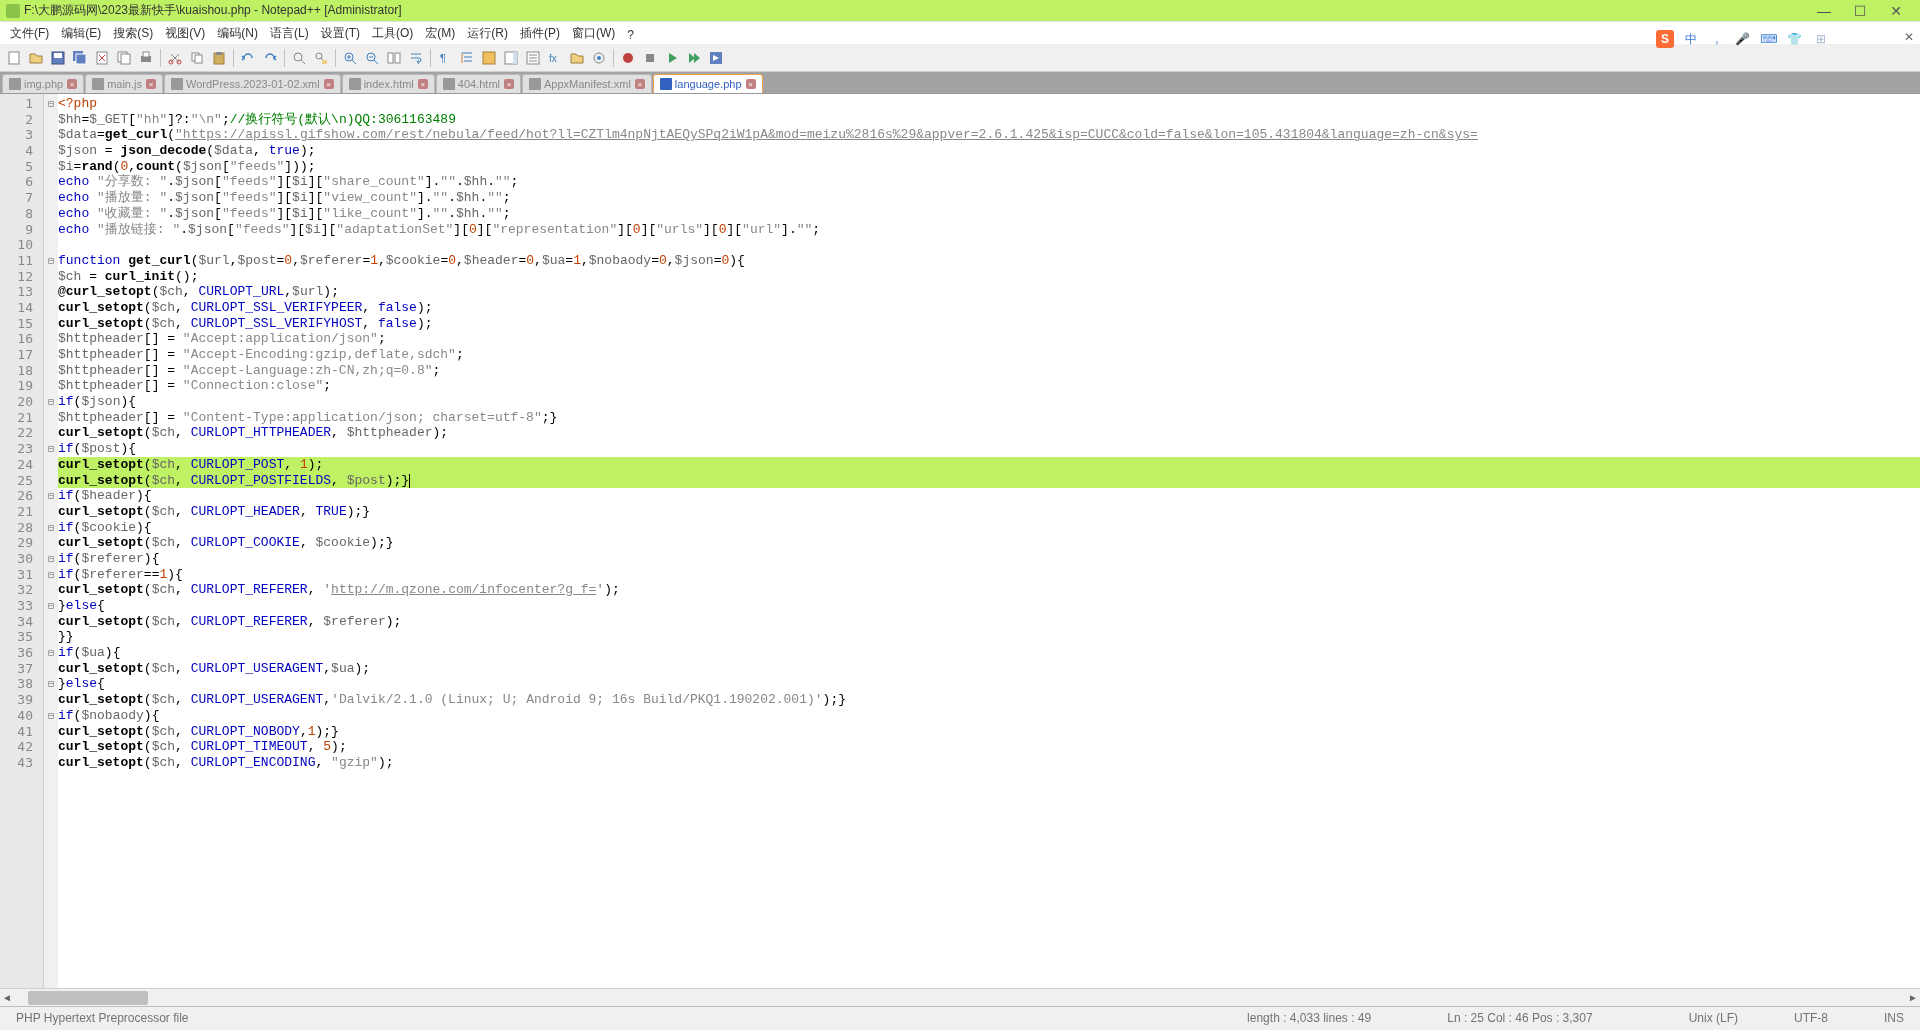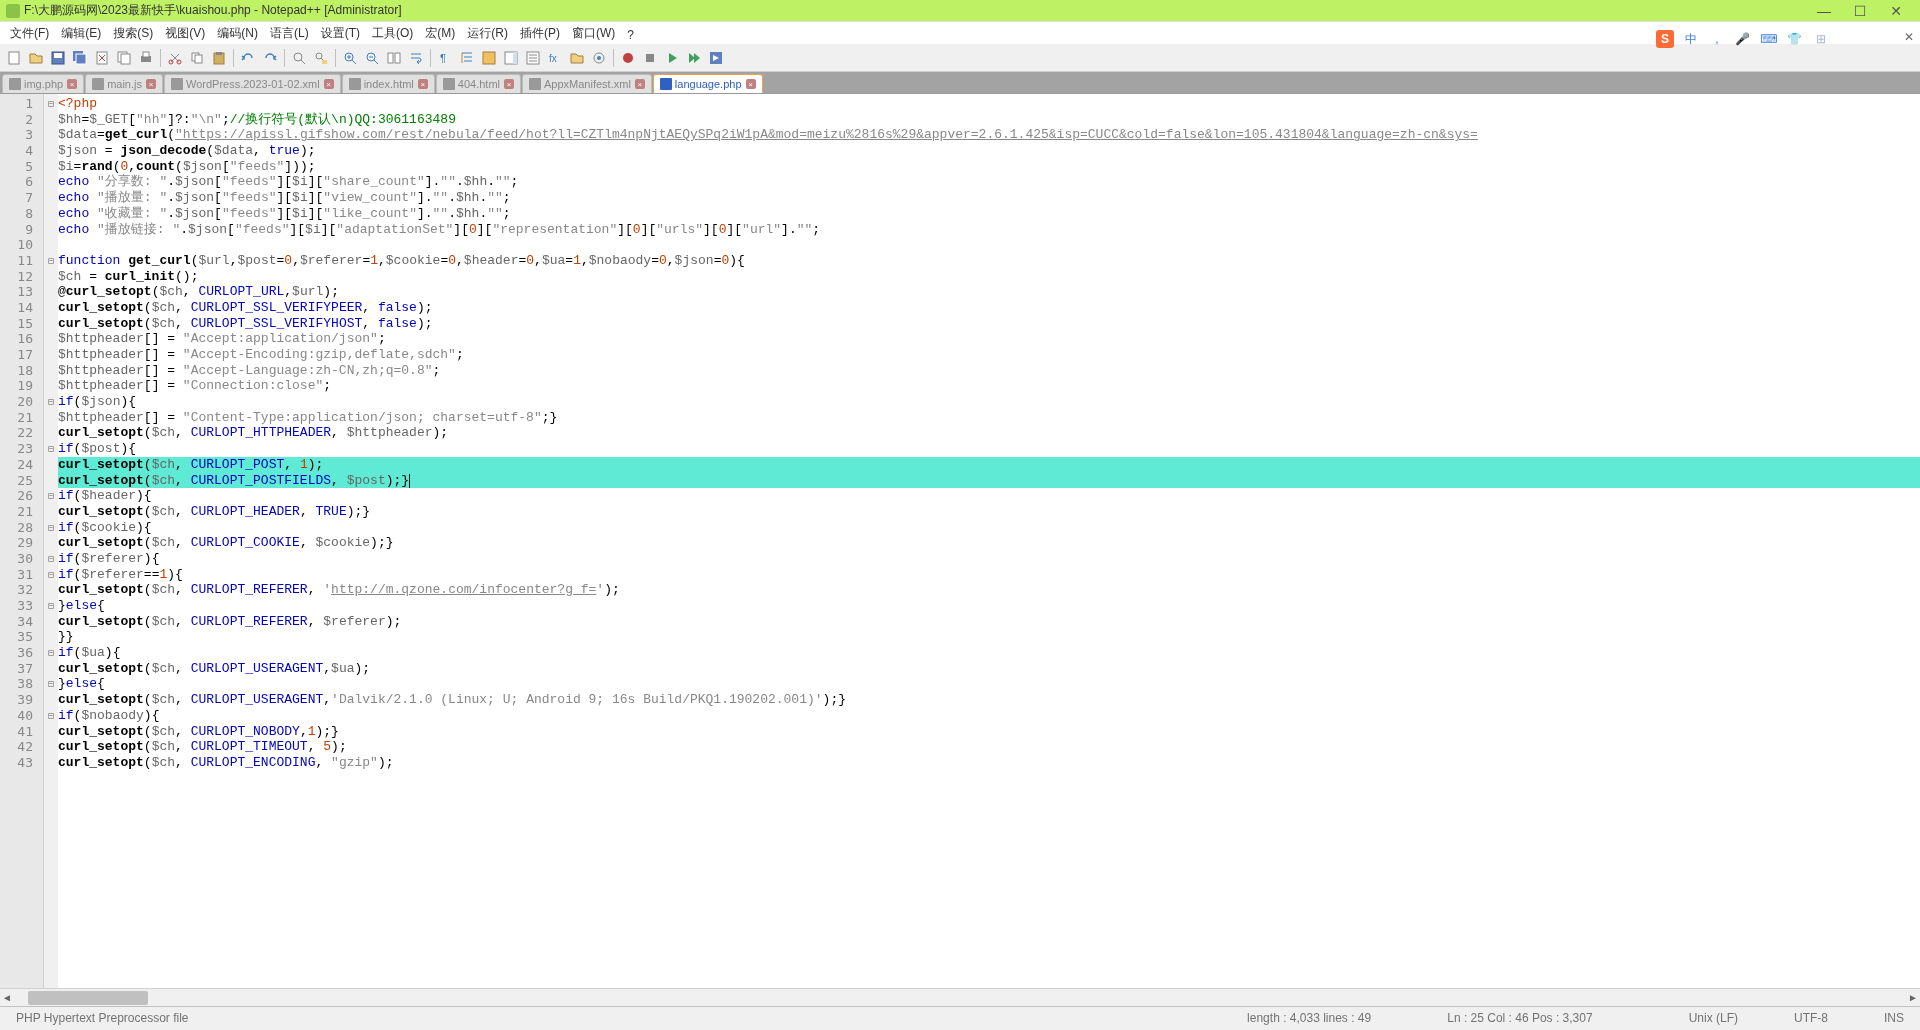--- a/index.html
+++ b/index.html
@@ -22,21 +22,21 @@
 .tab .tab-close { margin-left: 4px; width: 10px; height: 10px; background: #c08080; border-radius: 2px; font-size: 8px; color: #fff; display: flex; align-items: center; justify-content: center; }
 .tab.active { background: #fff; color: #3060c0; border-color: #f0a050; }
 .tab.active .tab-icon { background: #3060c0; }
 .editor-wrap { display: flex; height: calc(100vh - 22px - 22px - 28px - 22px - 22px - 20px); background: #fff; }
 .gutter { width: 44px; background: #e8e8e8; text-align: right; padding-right: 10px; font-family: Consolas, monospace; font-size: 13px; color: #888; line-height: 15.7px; padding-top: 2px; border-right: 1px solid #d0d0d0; }
 .gutter .ln { height: 15.7px; }
 .fold { width: 14px; background: #f0f0f0; font-family: monospace; font-size: 10px; color: #888; line-height: 15.7px; padding-top: 2px; }
 .fold .fm { height: 15.7px; text-align: center; }
 .code { flex: 1; font-family: Consolas, "Courier New", monospace; font-size: 13px; line-height: 15.7px; padding: 2px 0; white-space: pre; overflow: hidden; position: relative; }
 .code .cl { height: 15.7px; }
-.code .hl { background: #5eead4; }
+.code .hl { background: #bef264; }
 .k { color: #0000c0; font-weight: normal; }
 .s { color: #888; }
 .n { color: #c04000; }
 .c { color: #008000; }
 .v { color: #666; }
 .f { color: #000; font-weight: bold; }
 .u { color: #888; text-decoration: underline; }
 .cursor { display: inline-block; width: 1px; height: 14px; background: #000; vertical-align: text-bottom; animation: blink 1s infinite; }
 @keyframes blink { 50% { opacity: 0; } }
 .hscroll { height: 18px; background: #f0f0f0; border-top: 1px solid #d0d0d0; display: flex; align-items: center; }

